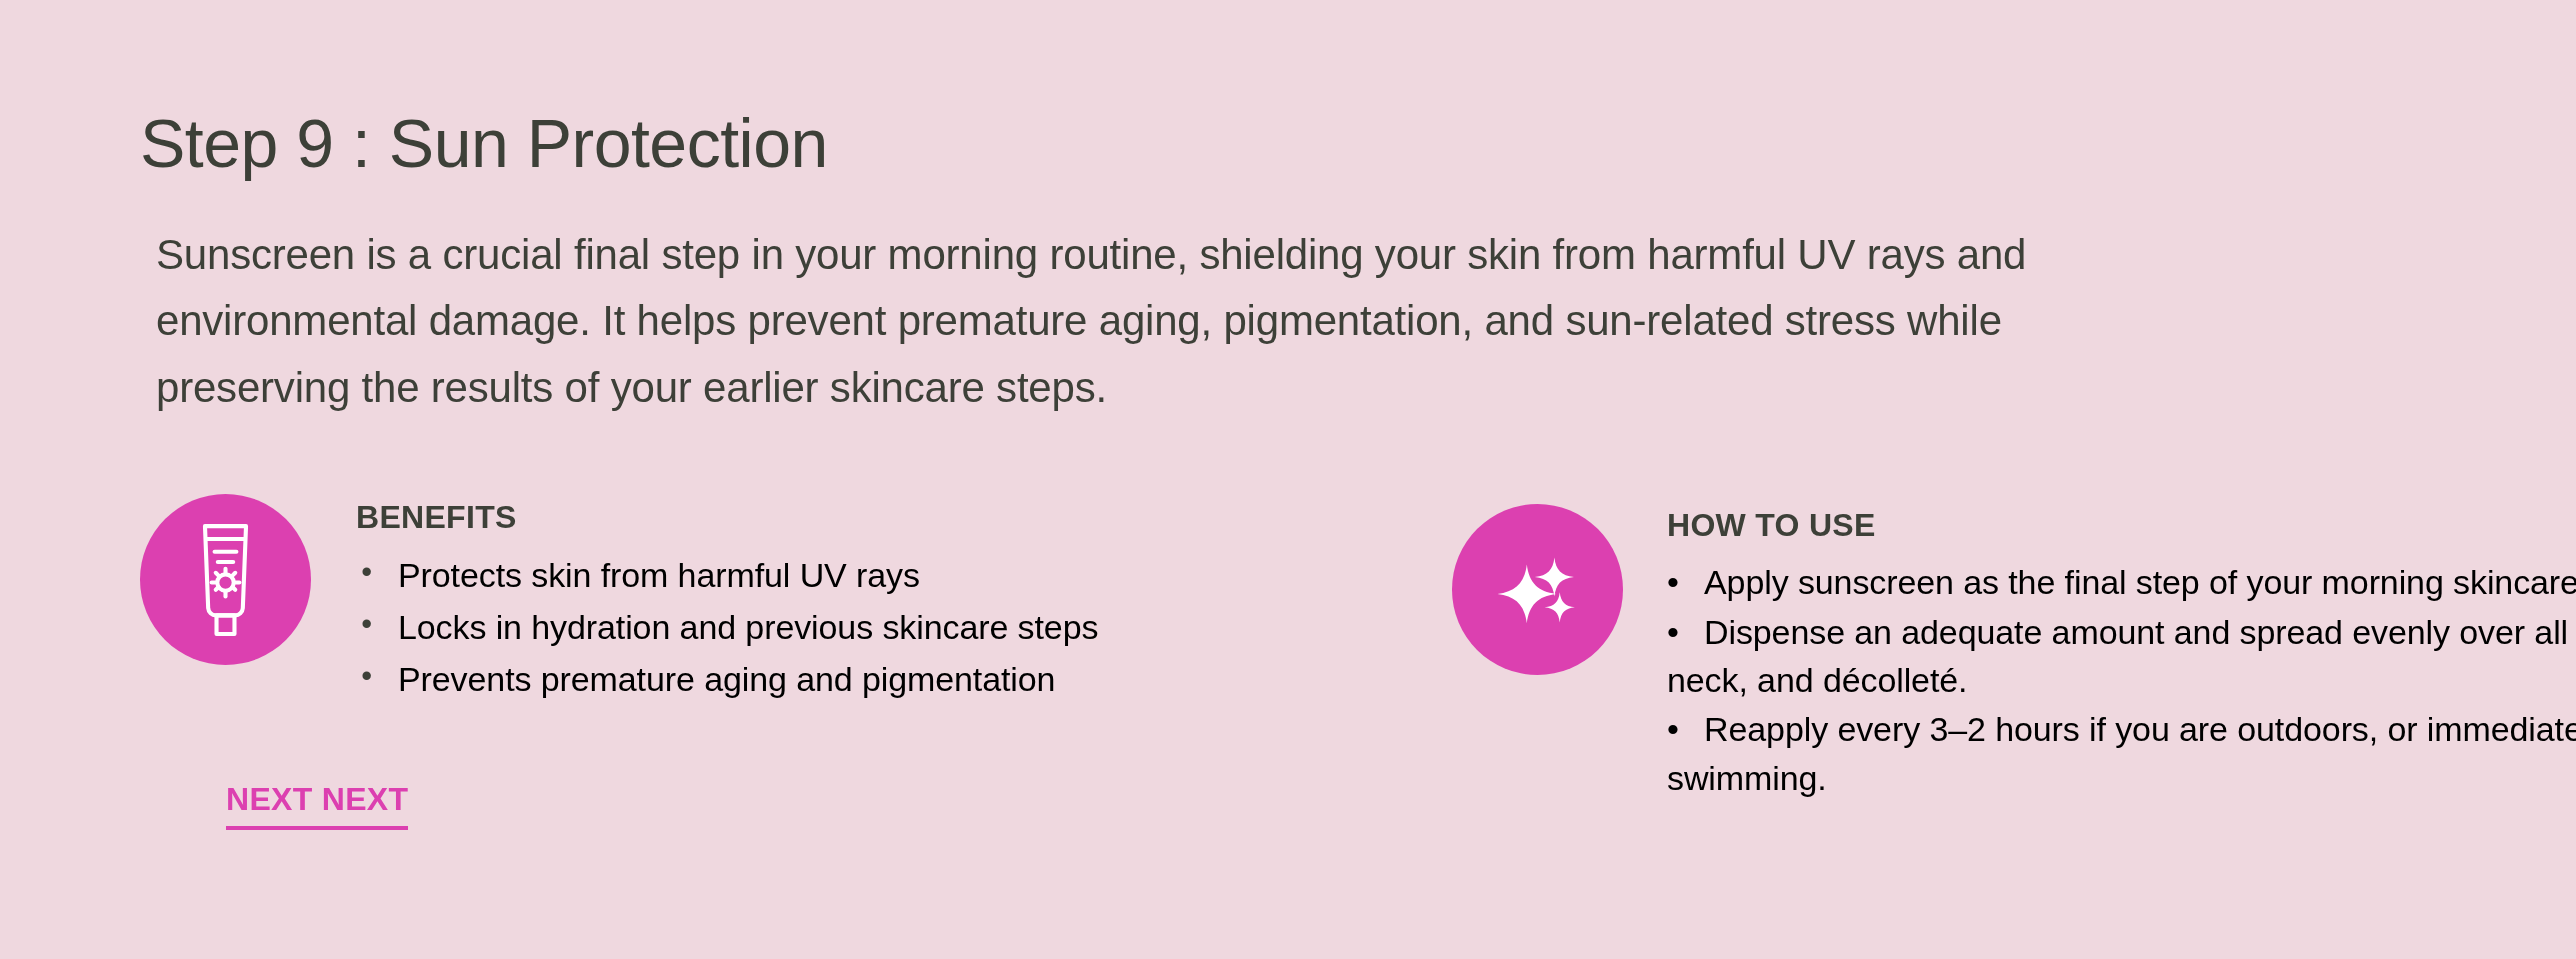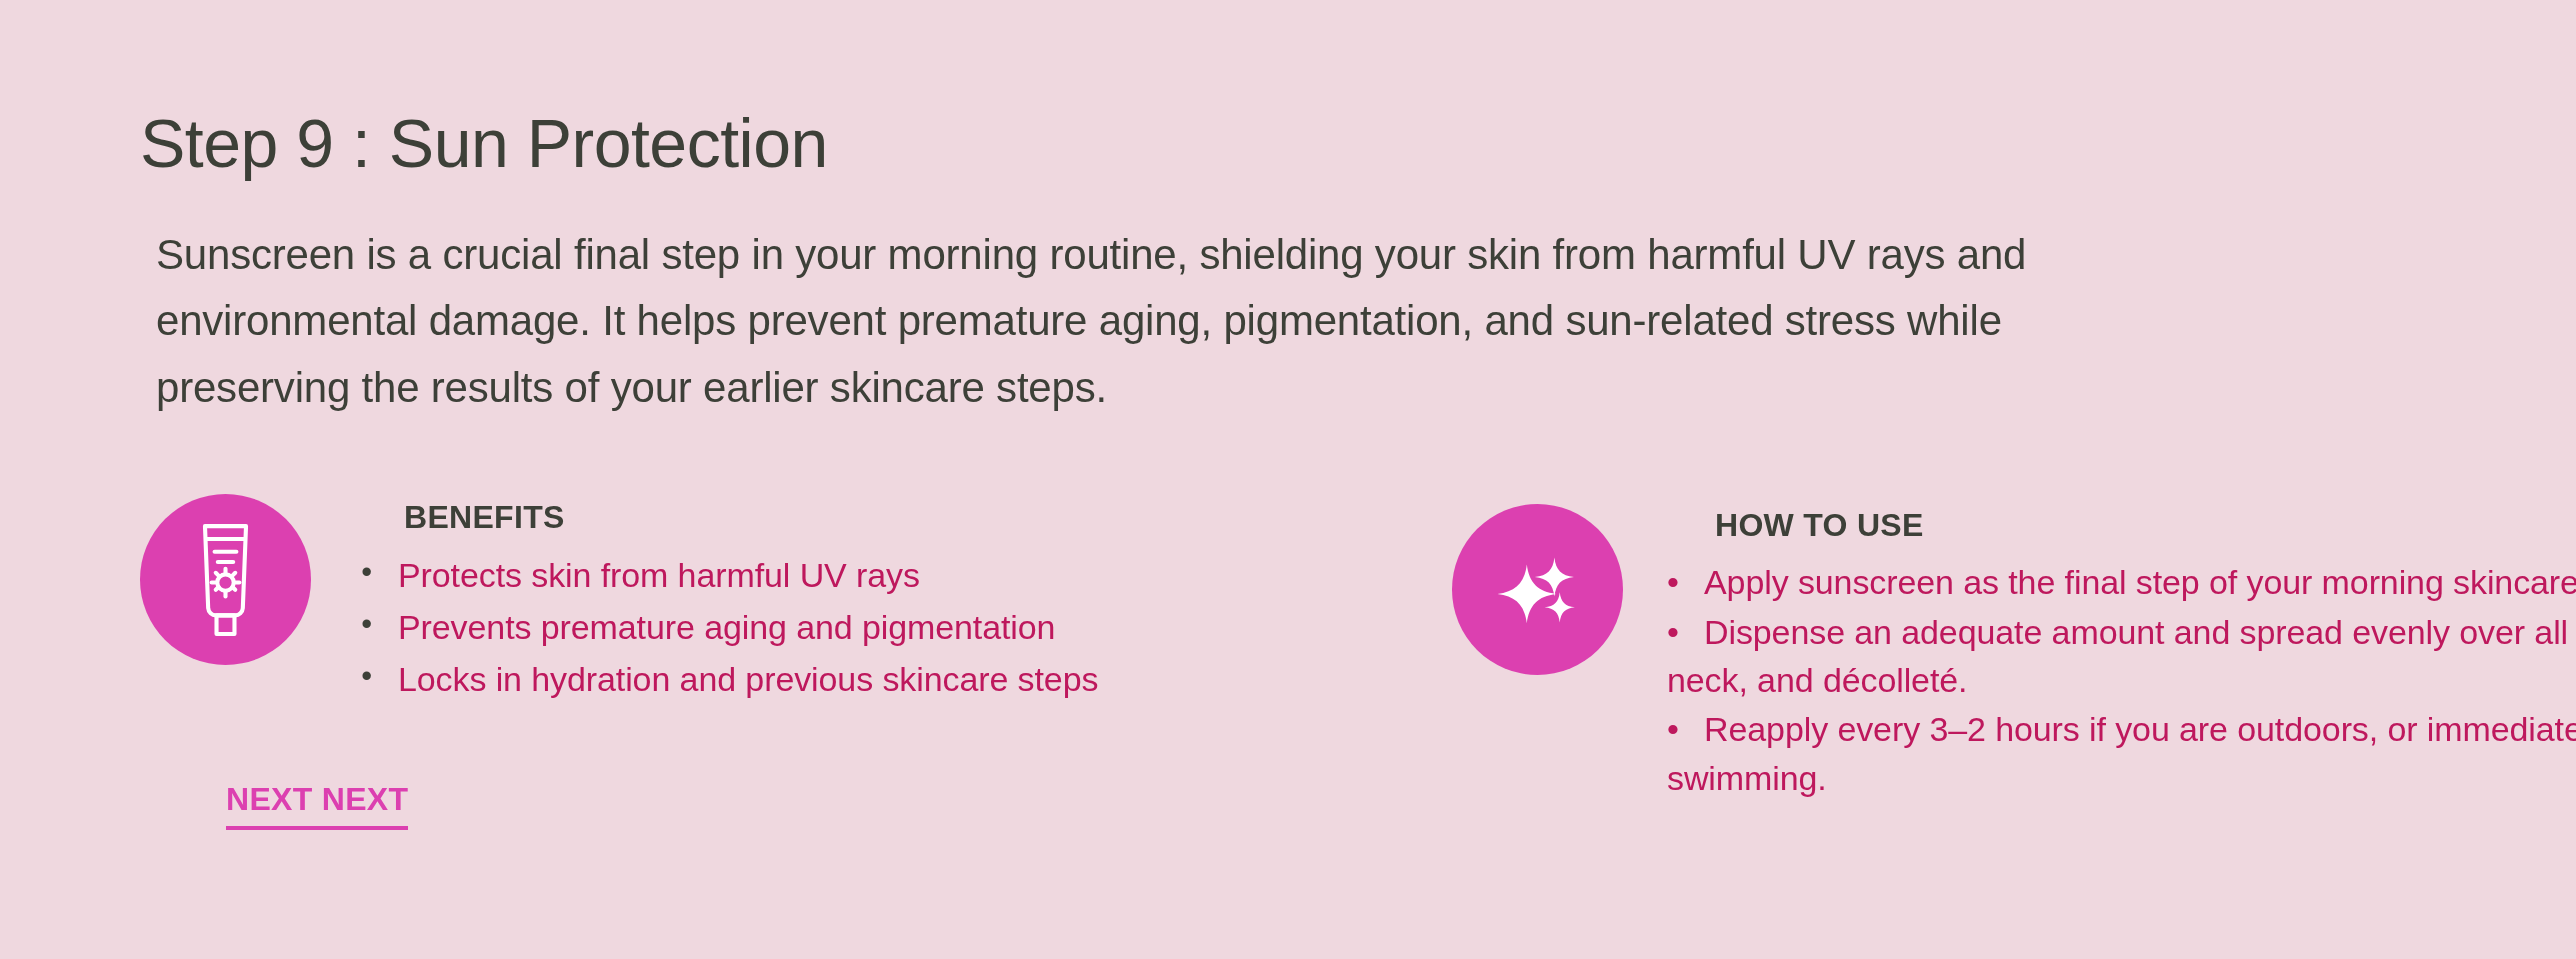--- a/index.html
+++ b/index.html
@@ -70,31 +70,30 @@
   .col-text { margin-left: 45px; padding-top: 5.2px; }
   .col-howto .col-text { margin-left: 44px; padding-top: 3.1px; }
 
   .section-head {
     font-size: 32px;
     font-weight: 700;
     letter-spacing: 0.3px;
     color: #3D4038;
     margin-bottom: 14.4px;
     white-space: nowrap;
-    margin-left: 48px;
   }
 
   .bullets { list-style: none; }
 
   .bullets li {
     position: relative;
     font-size: 34px;
     font-weight: 400;
     line-height: 1.42;
-    color: #be185d;
+    color: #000000;
     letter-spacing: -0.1px;
     margin-bottom: 4.1px;
   }
 
   
   .bullets-benefits li { padding-left: 42px; white-space: nowrap; }
   .bullets-benefits li::before {
     content: "\2022";
     position: absolute;
     left: 5.2px;
@@ -164,22 +163,22 @@
           <path d="M35.4 51.4 L37.6 53.6"></path>
           <path d="M37.6 40.4 L35.4 42.6"></path>
           <path d="M24.6 51.4 L22.4 53.6"></path>
         </svg>
       </span>
     </div>
     <div class="col-text">
       <div class="section-head">BENEFITS</div>
       <ul class="bullets bullets-benefits">
         <li>Protects skin from harmful UV rays</li>
+        <li>Locks in hydration and previous skincare steps</li>
         <li>Prevents premature aging and pigmentation</li>
-        <li>Locks in hydration and previous skincare steps</li>
       </ul>
     </div>
   </div>
 
   <div class="col col-howto">
     <div class="badge">
       <span>
         <svg width="89" height="89" viewBox="0 0 100 100" fill="#FFFFFF">
 
           <path d="M38 22 C40.5 42.5 50.5 52.5 71 55 C50.5 57.5 40.5 67.5 38 88 C35.5 67.5 25.5 57.5 5 55 C25.5 52.5 35.5 42.5 38 22 Z"></path>

